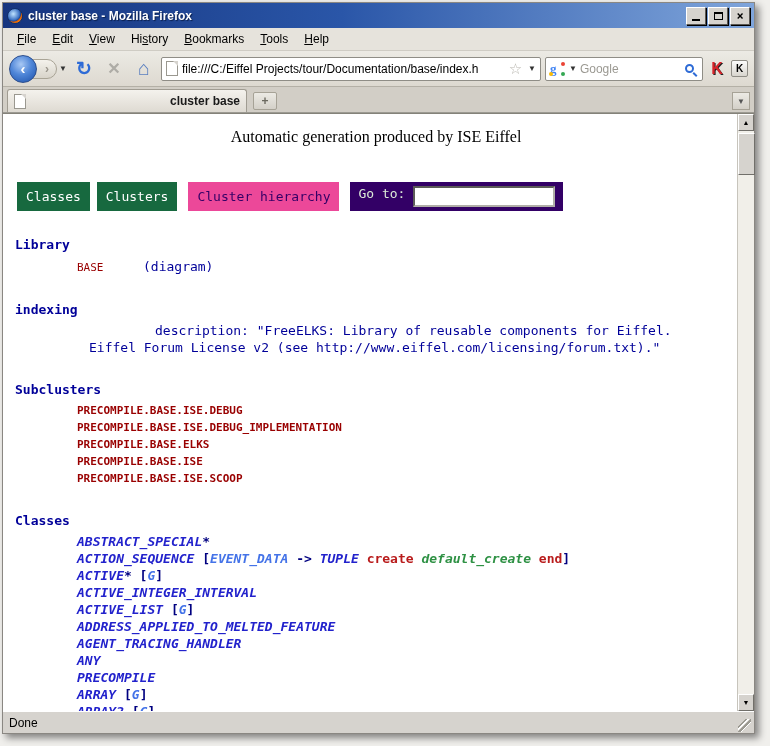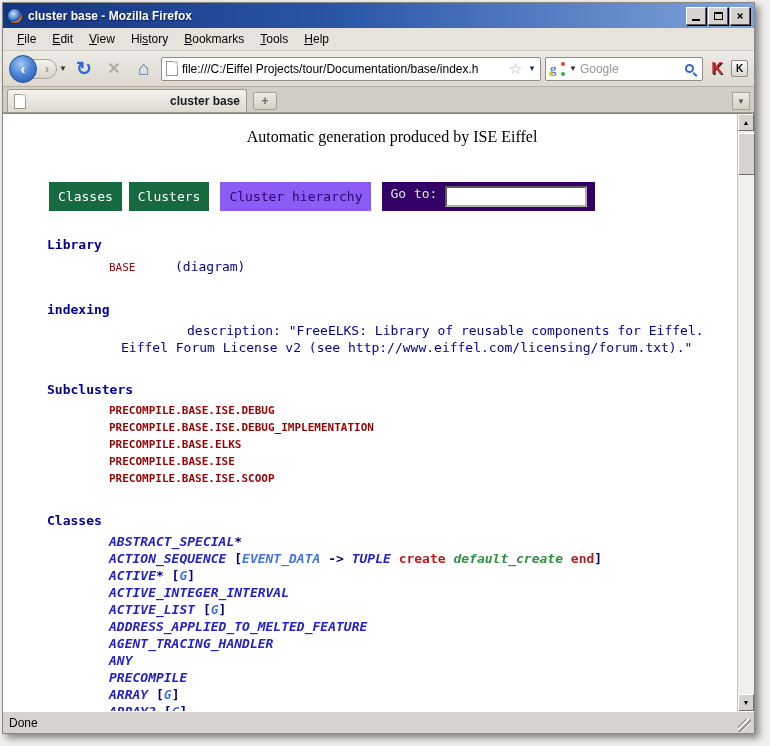--- a/index.html
+++ b/index.html
@@ -92,27 +92,27 @@
     border:1px solid #a6a296; color:#555; font-size:8px; display:flex; align-items:center; justify-content:center; }
 
   
   .content-wrap { flex:1; display:flex; border-top:1px solid #848279; background:#fff; min-height:0; }
   .page { flex:1; background:#fff; overflow:hidden; padding:10px 0 0 12px; min-width:0; }
   .doc-header { text-align:center; font-family:"Liberation Serif",serif; font-size:16px; color:#000; margin:4px 0 36px 0; }
 
   .btnrow { display:flex; align-items:stretch; gap:5px; margin:0 0 18px 2px; font-family:"DejaVu Sans Mono",monospace; }
   .ebtn { font-size:13px; padding:6px 9px; display:flex; align-items:center; }
   .ebtn-green { background:#17693f; color:#fff; margin-right:2px; }
-  .ebtn-gold { background:#8b5cf6; color:#330066; margin-left:4px; }
+  .ebtn-gold { background:#ec4899; color:#330066; margin-left:4px; }
   .goto-box { background:#330066; color:#dcead8; margin-left:6px; display:flex; align-items:flex-start;
     padding:4px 8px; gap:8px; font-size:13px; }
   .goto-input { width:142px; height:21px; border:2px inset #b0aea8; background:#fff; outline:0;
     font-size:12px; font-family:"DejaVu Sans Mono",monospace; }
 
-  .mono { font-family:"DejaVu Sans Mono",monospace;margin-left:32px; }
+  .mono { font-family:"DejaVu Sans Mono",monospace; }
   .section { margin-top:26px; }
   .section:first-of-type { margin-top:0; }
   .sec-head { font-size:13px; font-weight:bold; color:#000099; margin-bottom:5px; }
   .lib-line { padding-left:62px; line-height:17px; }
   .lib-name { font-size:11px; font-weight:normal; color:#990000; display:inline-block; width:66px; }
   .lib-diagram { font-size:13px; color:#000099; }
   .idx-line1 { padding-left:140px; font-size:13px; color:#000099; line-height:17px; }
   .idx-line2 { padding-left:74px; font-size:13px; color:#000099; line-height:17px; }
   .sub-item { padding-left:62px; font-size:11px; font-weight:bold; color:#990000; line-height:17px; }
   .class-line { padding-left:62px; font-size:13px; line-height:17px; white-space:nowrap; }

